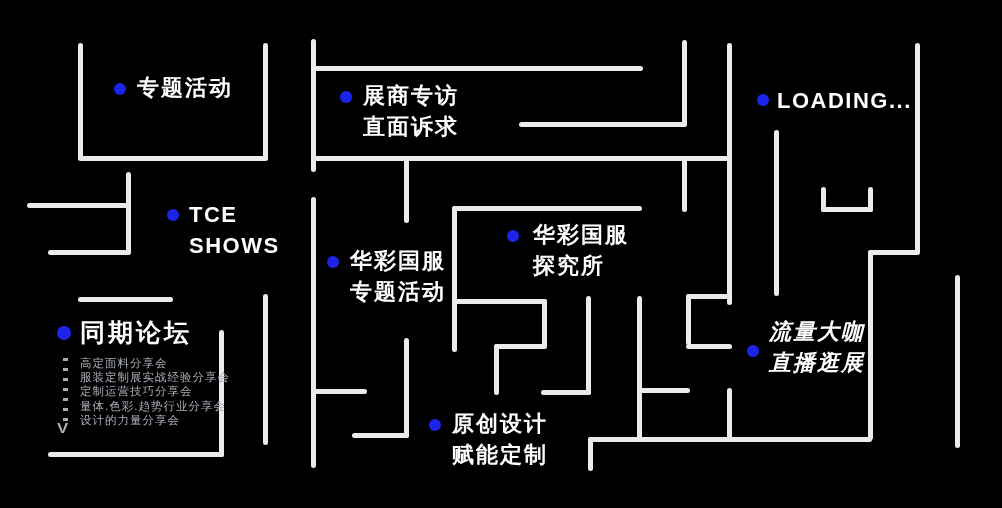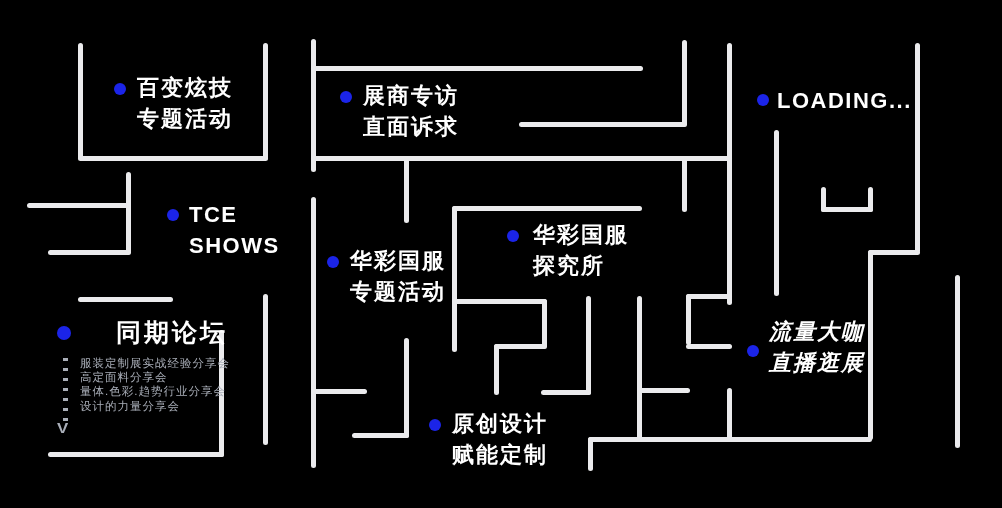--- a/index.html
+++ b/index.html
@@ -68,49 +68,50 @@
       <div class="maze-line h" style="left: 686px; top: 294px; width: 46px;"></div>
       <div class="maze-line v" style="left: 686px; top: 294px; height: 51px;"></div>
       <div class="maze-line h" style="left: 686px; top: 344px; width: 46px;"></div>
       <div class="maze-line v" style="left: 727px; top: 388px; height: 54px;"></div>
       <div class="maze-line h" style="left: 588px; top: 437px; width: 284px;"></div>
       <div class="maze-line v" style="left: 588px; top: 437px; height: 34px;"></div>
       <div class="maze-line v" style="left: 955px; top: 275px; height: 173px;"></div>
     </div>
   <div>
       <span class="dot" style="left: 114px; top: 83px;"></span>
-      <div class="label-text" style="left: 137px; top: 72px;"><div>百变炫技</div><div>专题活动</div></div>
+      <div class="label-text" style="left: 137px; top: 72px;"><div>专题活动</div></div>
       <span class="dot" style="left: 340px; top: 91px;"></span>
       <div class="label-text" style="left: 363px; top: 80px;"><div>展商专访</div><div>直面诉求</div></div>
       <span class="dot" style="left: 757px; top: 94px;"></span>
       <div class="label-text latin" style="left: 777px; top: 85px;"><div>LOADING...</div></div>
       <span class="dot" style="left: 167px; top: 209px;"></span>
       <div class="label-text latin" style="left: 189px; top: 199px;"><div>TCE</div><div>SHOWS</div></div>
       <span class="dot" style="left: 327px; top: 256px;"></span>
       <div class="label-text" style="left: 350px; top: 245px;"><div>华彩国服</div><div>专题活动</div></div>
       <span class="dot" style="left: 507px; top: 230px;"></span>
       <div class="label-text" style="left: 533px; top: 219px;"><div>华彩国服</div><div>探究所</div></div>
       <span class="dot" style="left: 747px; top: 345px;"></span>
       <div class="label-text" style="left: 769px; top: 316px; font-style: italic;"><div>流量大咖</div><div>直播逛展</div></div>
       <span class="dot" style="left: 429px; top: 419px;"></span>
       <div class="label-text" style="left: 452px; top: 408px; text-align: right;"><div>原创设计</div><div>赋能定制</div></div>
     </div>
   <div>
     <span class="dot" id="forum-dot" style="width: 14px; height: 14px; position: absolute; left: 57px; top: 326px;"></span>
-    <div class="forum-title" id="forum-title" style="left: 80px; top: 316px; margin-left: 36px;">同期论坛</div>
+    <div class="forum-title" id="forum-title" style="left: 80px; top: 316px;">同期论坛</div>
     <div class="tick-col" id="forum-ticks" style="left: 63px; top: 358px;">
         <div class="tick"></div>
         <div class="tick"></div>
         <div class="tick"></div>
         <div class="tick"></div>
         <div class="tick"></div>
         <div class="tick"></div>
         <div class="tick"></div>
       </div>
     <div class="chevron" id="forum-chevron" style="left: 58px; top: 420px;">V</div>
     <div class="forum-list" id="forum-list" style="left: 80px; top: 356px;">
+        <div>高定面料分享会</div>
         <div>服装定制展实战经验分享会</div>
-        <div>高定面料分享会</div>
+        <div>定制运营技巧分享会</div>
         <div>量体.色彩.趋势行业分享会</div>
         <div>设计的力量分享会</div>
       </div>
   </div>
 </div>
 
 </body></html>

